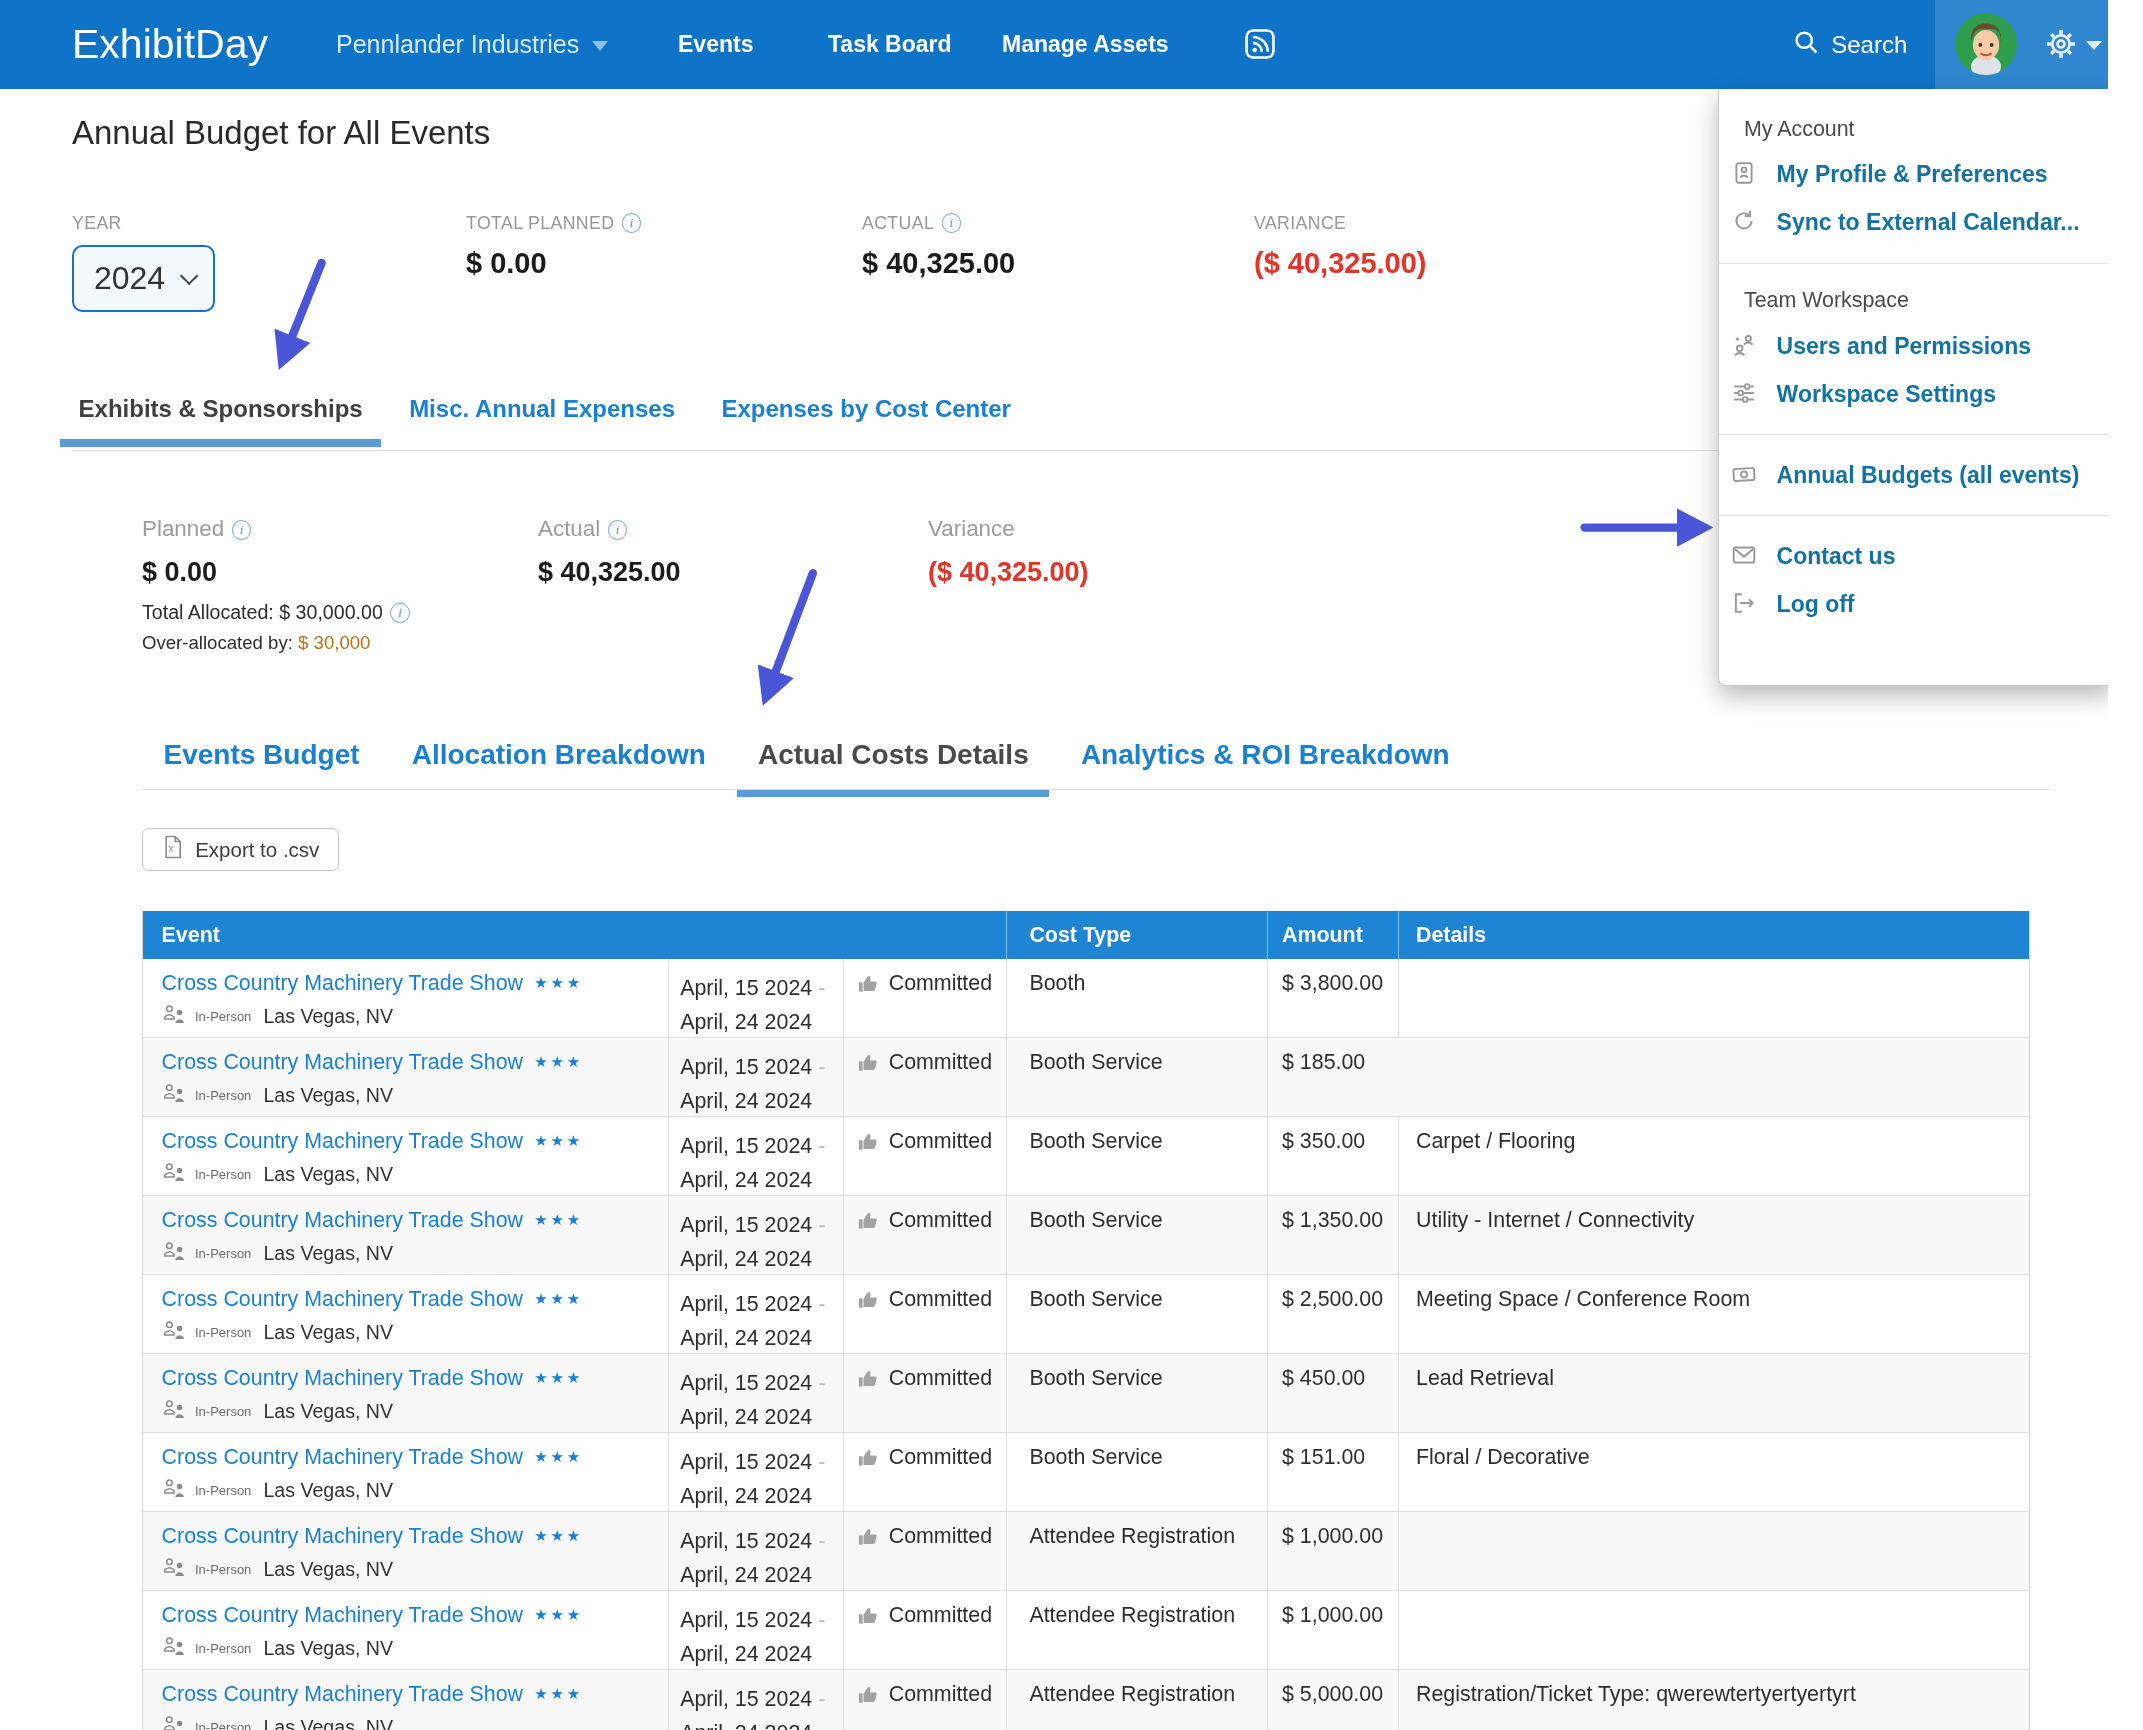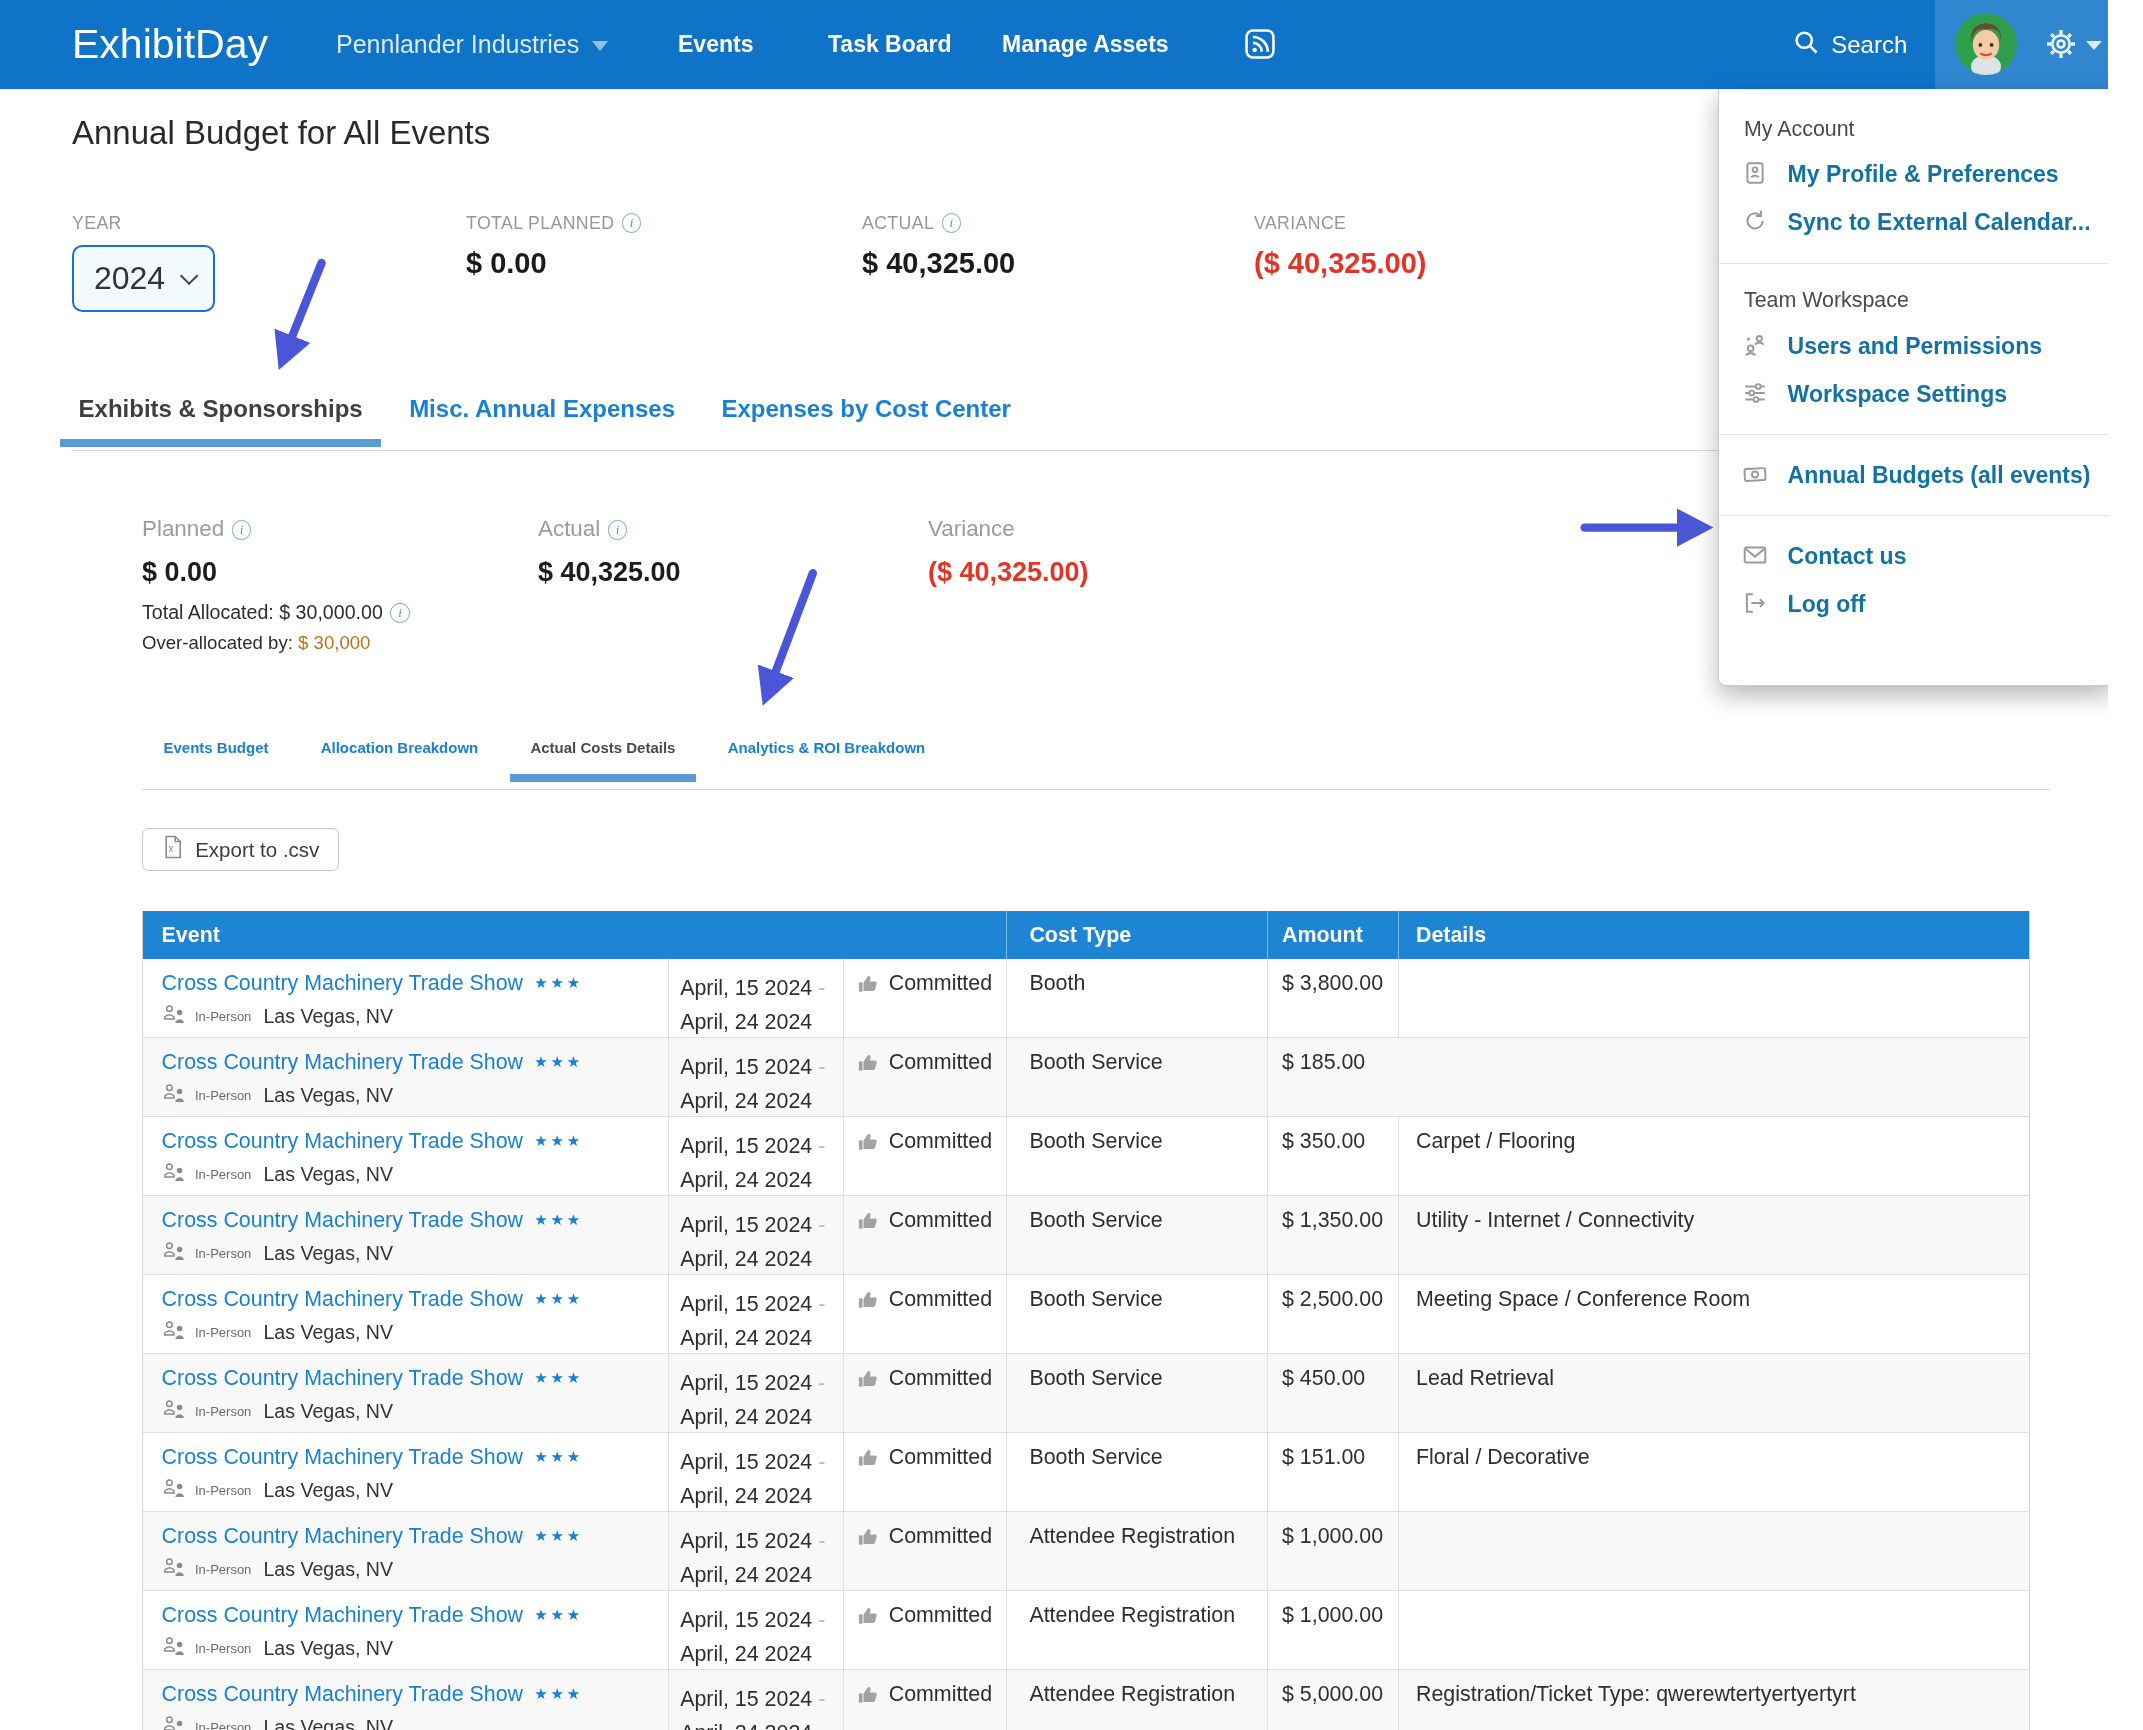--- a/index.html
+++ b/index.html
@@ -42,21 +42,21 @@
   
   .sec-stat { position:absolute; top:516px; }
   .sec-stat .lbl { font-size:22.4px; color:#9b9b9b; }
   .sec-stat .val { font-size:27px; font-weight:bold; color:#1c1c1c; margin-top:15px; }
   .sec-planned { left:142px; } .sec-actual { left:538px; } .sec-variance { left:928px; }
   .alloc-line { position:absolute; left:142px; top:601px; font-size:19.6px; color:#2d2d2d; }
   .over-line { position:absolute; left:142px; top:632px; font-size:18.6px; color:#2d2d2d; }
   .over-line .amt { color:#b5741a; }
   
   .subtabs-row { position:absolute; left:143px; top:731px; display:flex; }
-  .subtabs-row .tab { font-size:15px; font-weight:bold; color:#1a80d2; padding:7.5px 20.5px 26px 20.5px; margin-right:11.2px; position:relative; cursor:pointer; }
+  .subtabs-row .tab { font-size:28px; font-weight:bold; color:#1a80d2; padding:7.5px 20.5px 26px 20.5px; margin-right:11.2px; position:relative; cursor:pointer; }
   .subtabs-row .tab.active { color:#4a4a4a; }
   .subtabs-row .tab.active::after { content:""; position:absolute; left:0; right:0; bottom:0; height:7.5px; background:#5b9bd5; }
   .subtabs-hairline { position:absolute; left:142px; top:789px; width:1908px; height:0.9px; background:#dadada; }
   
   .export-btn { position:absolute; left:142px; top:828px; height:43px; padding:0 18.6px; border:0.9px solid #c6c6c6; border-radius:6.5px; background:#fff; display:flex; align-items:center; gap:11.2px; font-size:20.5px; color:#3c3c3c; cursor:pointer; }
   
   .table { position:absolute; left:142px; top:911px; width:1888px; border:0.9px solid #d5d5d5; border-top:none; background:#fff; }
   .thead { display:grid; grid-template-columns:863px 261px 131px 633px; background:#1e84d4; height:48px; align-items:center; color:#fff; font-weight:bold; font-size:21.4px; }
   .thead > div { padding-left:18.6px; height:48px; line-height:48px; border-left:0.9px solid rgba(255,255,255,.45); }
   .thead > div:first-child { border-left:none; }
@@ -75,21 +75,21 @@
   .cell-dates { padding-left:11.2px; line-height:34px; }
   .date-sep { color:#b9b9b9; }
   .cell-status { padding-left:13px; display:flex; align-items:flex-start; gap:9.3px; }
   .cell-status svg { margin-top:1.9px; }
   .cell-cost { padding-left:22.4px; }
   .cell-amount { padding-left:14px; }
   .cell-details { padding-left:17px; }
   
   .menu { position:absolute; left:1718px; top:89px; width:396px; height:597px; background:#fff; border:0.9px solid #c9c9c9; border-top:none; border-radius:0 0 7.5px 7.5px; box-shadow:0 9.3px 24px rgba(0,0,0,.28); z-index:30; padding-top:18.6px; }
   .menu-header { height:43px; line-height:43px; padding-left:25px; font-size:21.4px; color:#4a4a4a; }
-  .menu-item { height:48px; display:flex; align-items:center; padding-left:23px; gap:19.6px; cursor:pointer; }
+  .menu-item { height:48px; display:flex; align-items:center; padding-left:12px; gap:19.6px; cursor:pointer; }
   .menu-item .lbl { font-size:23px; font-weight:bold; color:#1272a3; }
   .menu-divider { height:0.9px; background:#e2e2e2; margin:16px 0; }
   
   .arrows { position:absolute; left:0; top:0; width:2143px; height:1730px; z-index:40; pointer-events:none; }
 </style>
 </head>
 <body>
 
 <div class="page">
 

